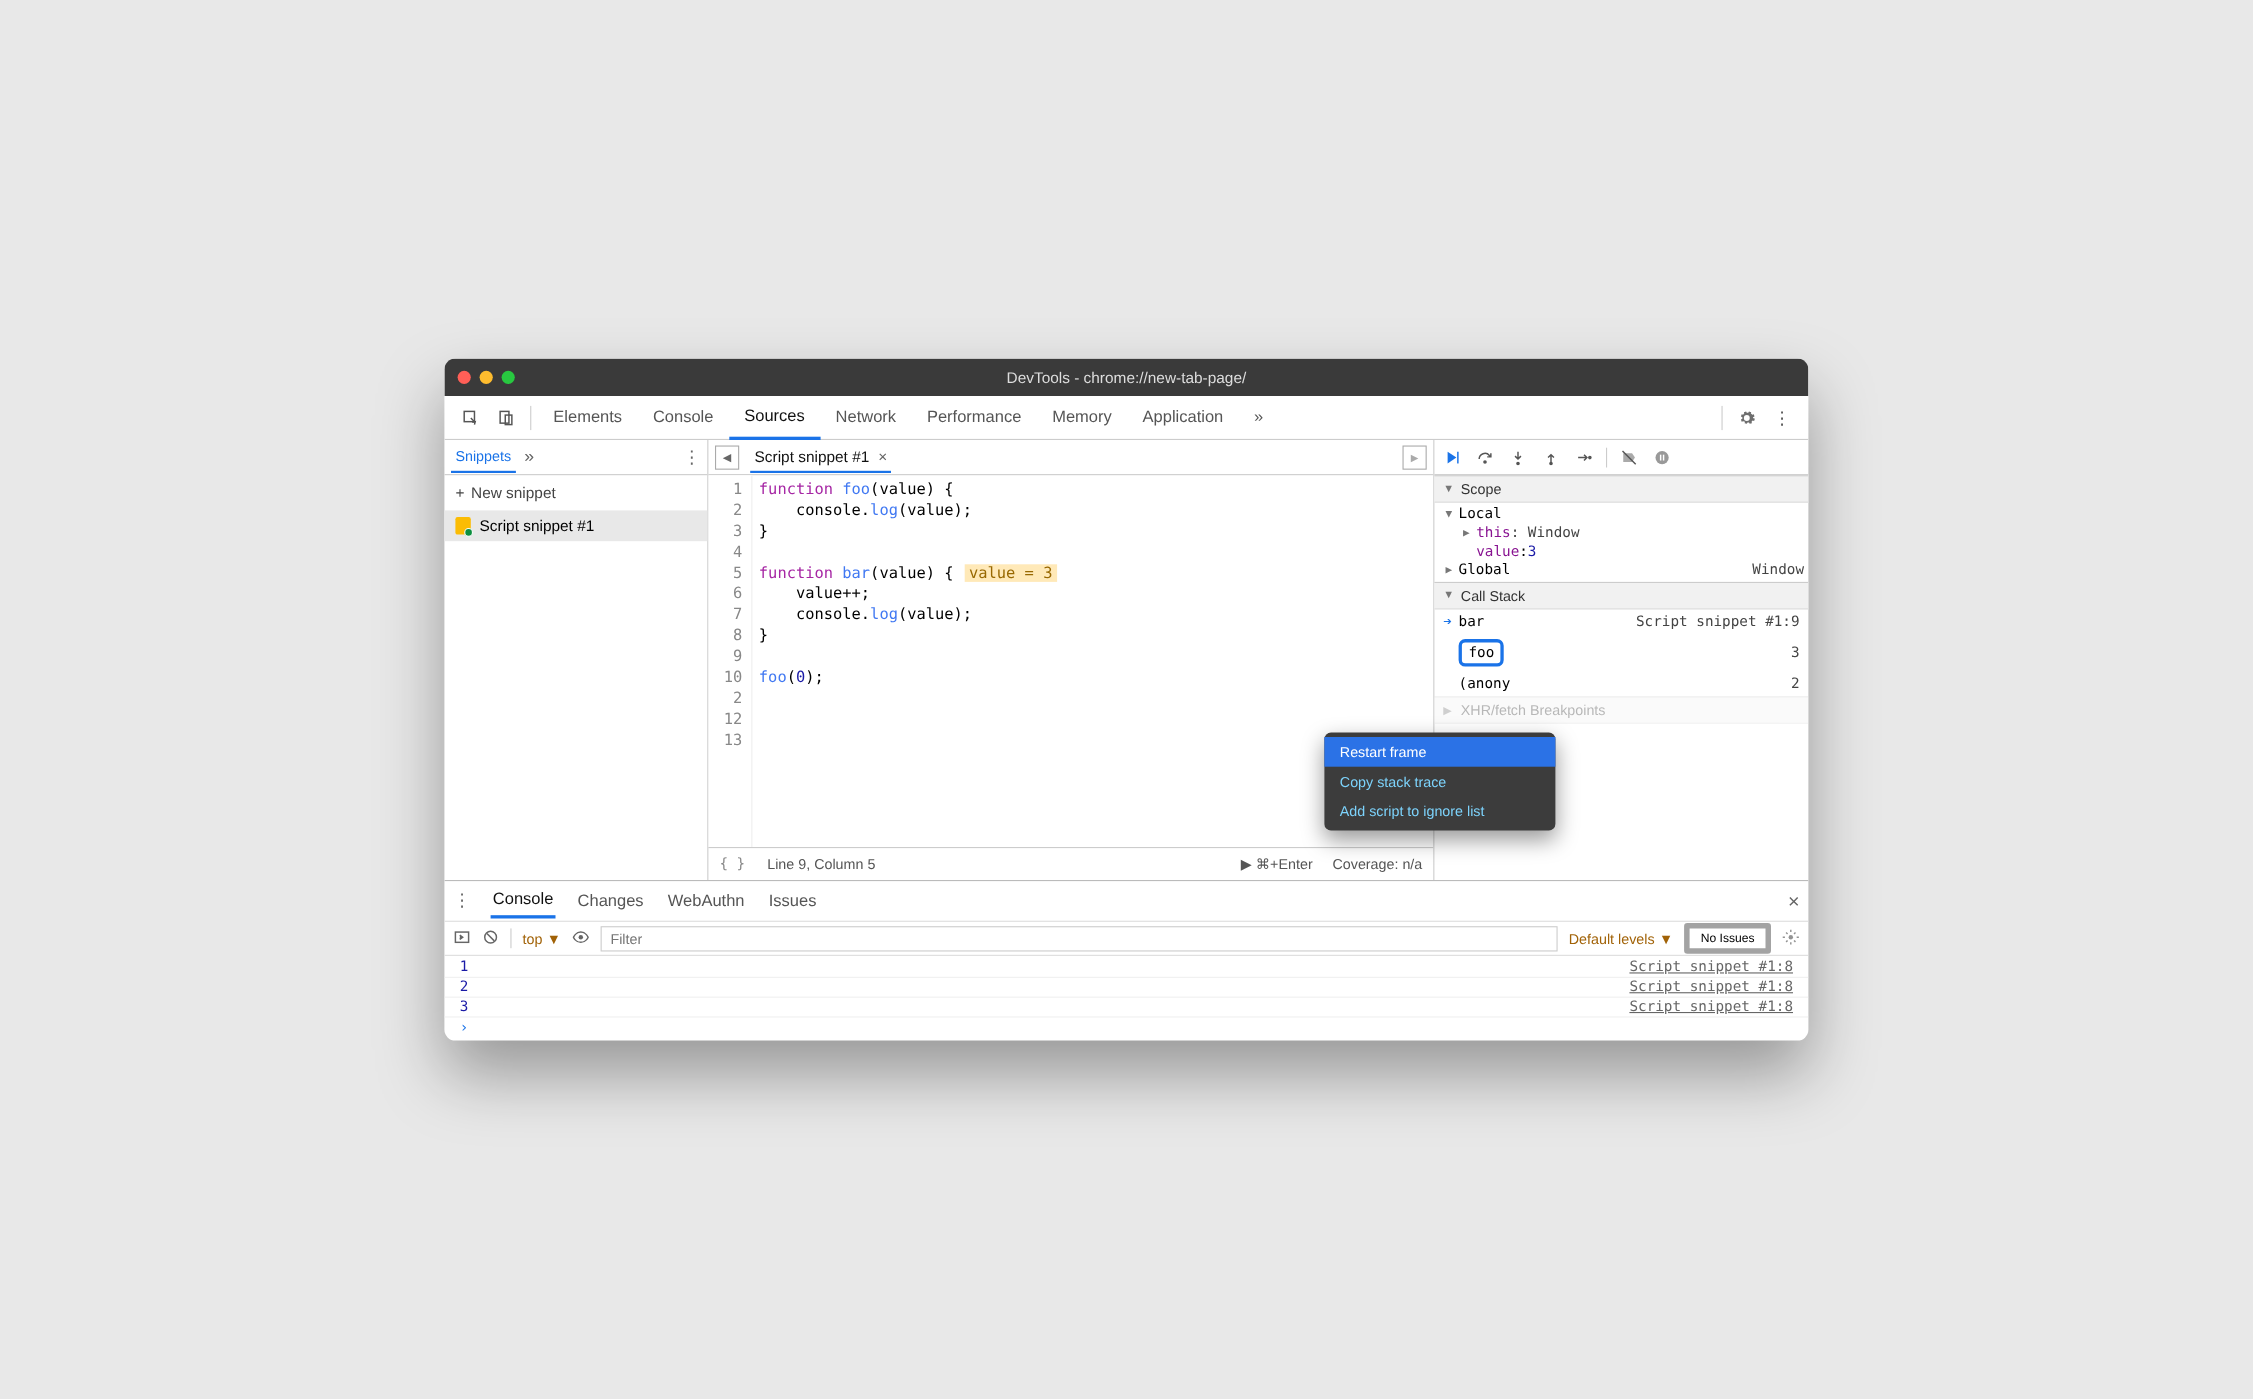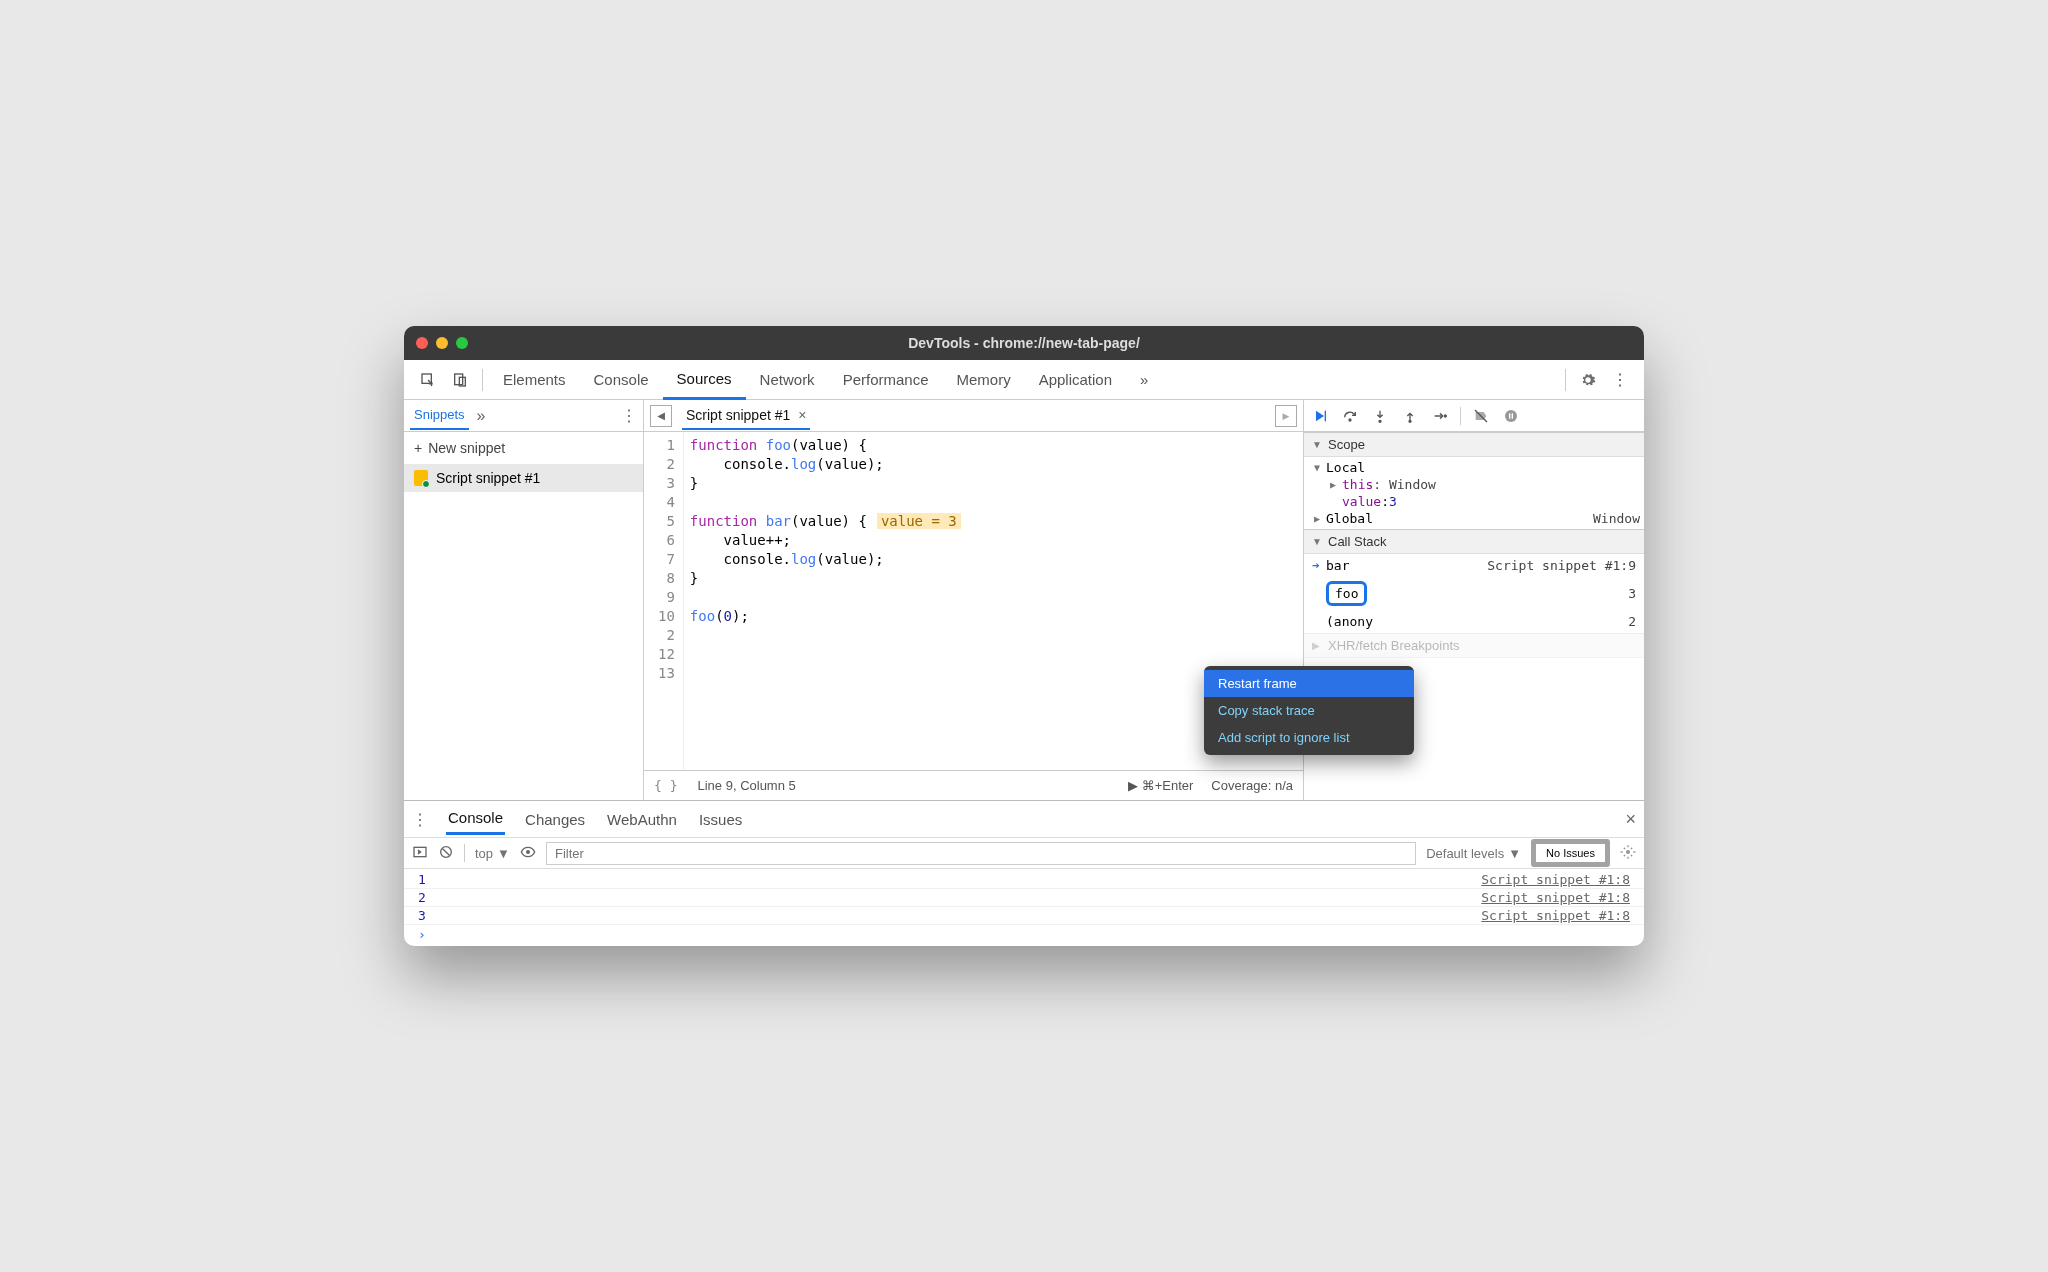--- a/index.html
+++ b/index.html
@@ -2,21 +2,21 @@
 <html><head>
 <meta charset="utf-8">
 <style>
 * { box-sizing: border-box; margin: 0; padding: 0; }
 body { font-family: -apple-system, "Helvetica Neue", Arial, sans-serif; background: #e8e8e8; display: flex; align-items: center; justify-content: center; height: 100vh; }
 .window { width: 1240px; background: #fff; border-radius: 10px; overflow: hidden; box-shadow: 0 30px 60px rgba(0,0,0,.35); position: relative; }
 .titlebar { background: #3a3a3a; height: 34px; display: flex; align-items: center; padding: 0 12px; position: relative; }
 .traffic { display: flex; gap: 8px; }
 .dot { width: 12px; height: 12px; border-radius: 50%; }
 .dot.r { background: #ff5f57; } .dot.y { background: #febc2e; } .dot.g { background: #28c840; }
-.title { color: #ddd; font-size: 14px; font-weight: 700; position: absolute; left: 50%; transform: translateX(-50%); }
+.title { color: #ddd; font-size: 14px; font-weight: 400; position: absolute; left: 50%; transform: translateX(-50%); }
 .tabs { display: flex; align-items: center; border-bottom: 1px solid #ccc; height: 40px; padding-left: 8px; }
 .tabs .icon-btn { width: 28px; height: 28px; display: flex; align-items: center; justify-content: center; color: #555; margin: 0 2px; cursor: pointer; }
 .tabs .sep { width: 1px; height: 22px; background: #ccc; margin: 0 6px; }
 .tab { padding: 0 14px; height: 40px; display: flex; align-items: center; font-size: 15px; color: #555; cursor: pointer; }
 .tab.active { color: #111; border-bottom: 3px solid #1a73e8; font-weight: 500; }
 .tabs .right { margin-left: auto; display: flex; align-items: center; padding-right: 8px; }
 .main { display: flex; height: 400px; }
 .sidebar { width: 240px; border-right: 1px solid #ccc; display: flex; flex-direction: column; }
 .side-tabs { display: flex; align-items: center; height: 32px; border-bottom: 1px solid #ccc; padding: 0 6px; }
 .side-tab { font-size: 13px; color: #1a73e8; border-bottom: 2px solid #1a73e8; padding: 6px 4px; }
@@ -63,21 +63,21 @@
 .context-item.sel { background: #2b72e6; color: #fff; }
 .drawer { border-top: 1px solid #bbb; }
 .drawer-tabs { display: flex; align-items: center; height: 36px; padding: 0 8px; gap: 18px; font-size: 15px; color: #555; }
 .drawer-tabs .dmenu { color: #666; font-size: 16px; }
 .dtab { padding: 6px 2px; cursor: pointer; }
 .dtab.active { color: #111; border-bottom: 3px solid #1a73e8; }
 .drawer-tabs .dx { margin-left: auto; color: #666; font-size: 18px; cursor: pointer; }
 .console-toolbar { display: flex; align-items: center; height: 32px; border-top: 1px solid #ddd; border-bottom: 1px solid #ddd; padding: 0 8px; gap: 10px; font-size: 13px; }
 .ct-btn { color: #666; cursor: pointer; }
 .ct-sep { width:1px; height:18px; background:#ccc; }
-.ct-sel { display: flex; align-items: flex-end; gap: 4px; color: #737373; }
+.ct-sel { display: flex; align-items: flex-end; gap: 4px; color: #a16207; }
 .filter { flex: 1; border: 1px solid #ccc; padding: 3px 8px; font-size: 13px; color: #888; }
 .issues-btn { border: 5px solid #a3a3a3; padding: 3px 10px; border-radius: 3px; font-size: 11px; }
 .console-body { font-family: Menlo, monospace; font-size: 13px; padding: 2px 0; }
 .log-row { display: flex; padding: 1px 14px; border-bottom: 1px solid #f0f0f0; }
 .log-val { color: #1a1aa6; }
 .log-src { margin-left: auto; color: #666; text-decoration: underline; }
 .prompt { color: #1a73e8; padding: 2px 14px; }
 svg { width: 16px; height: 16px; }
 </style>
 </head>

